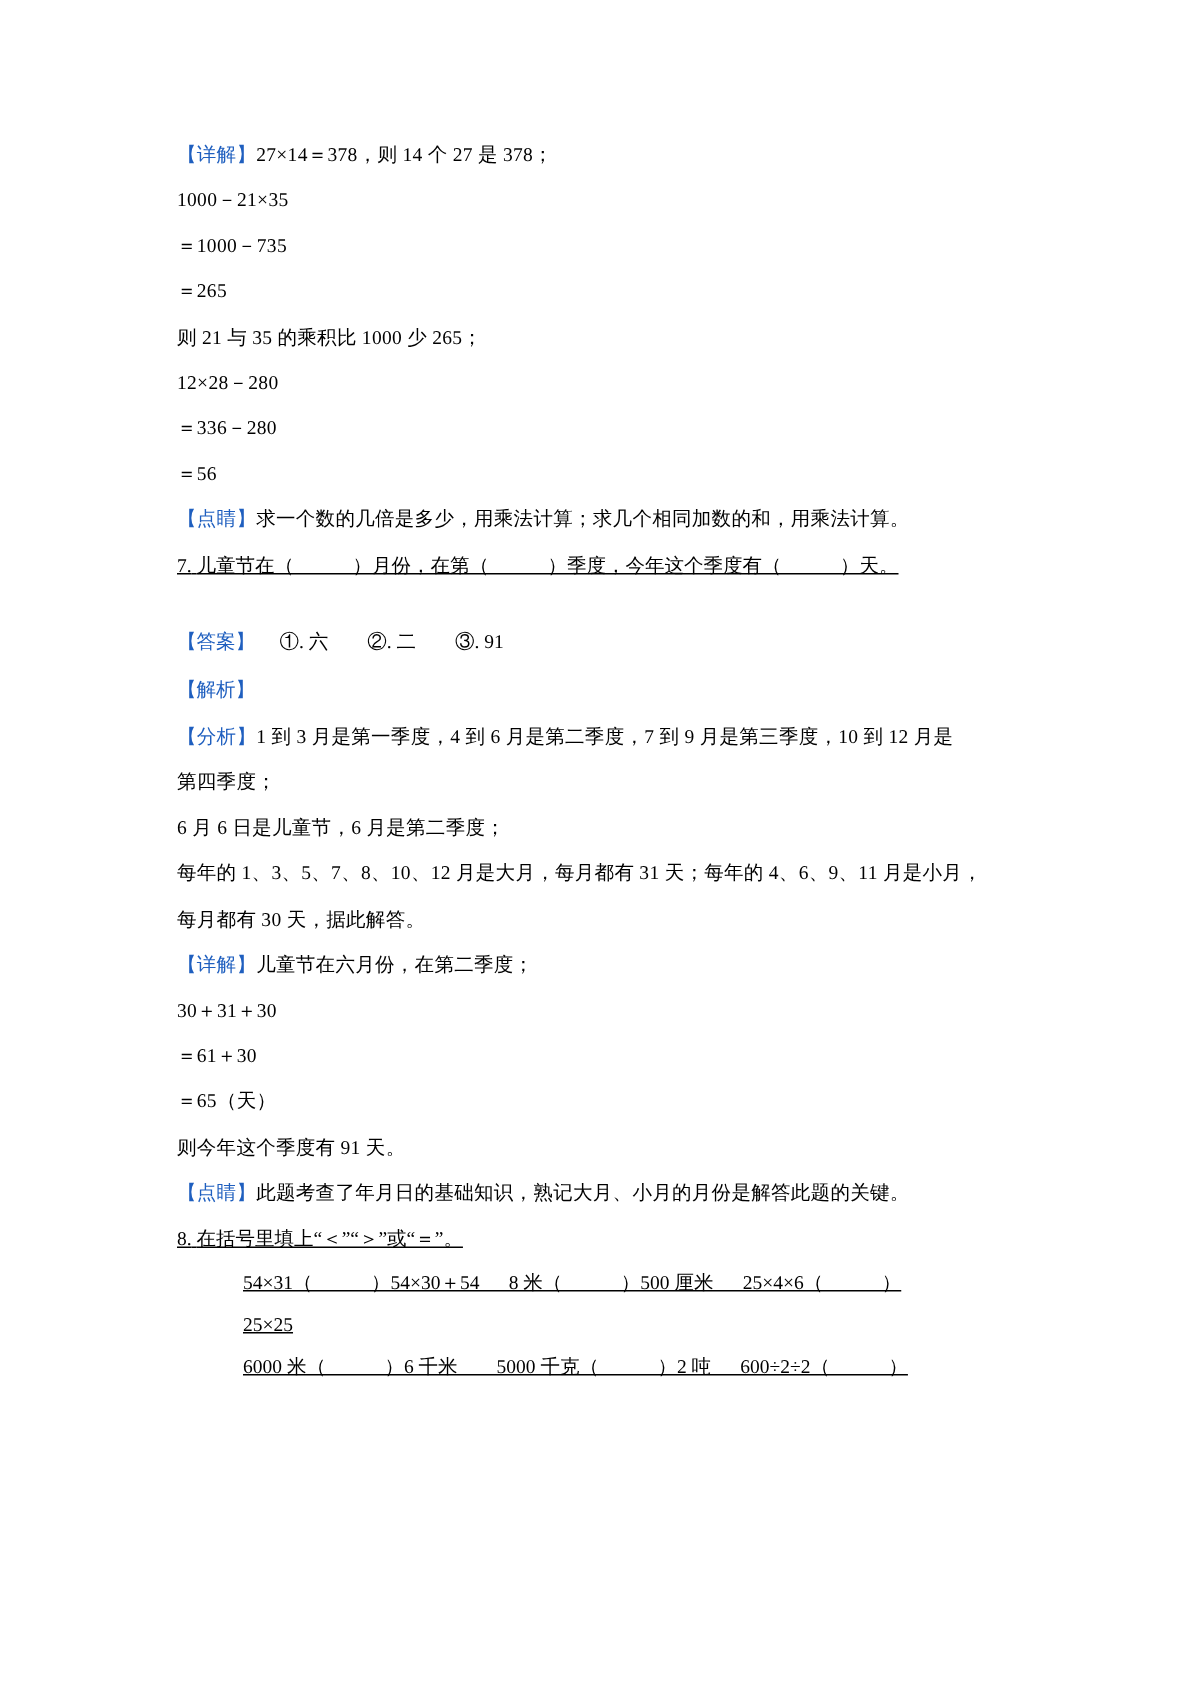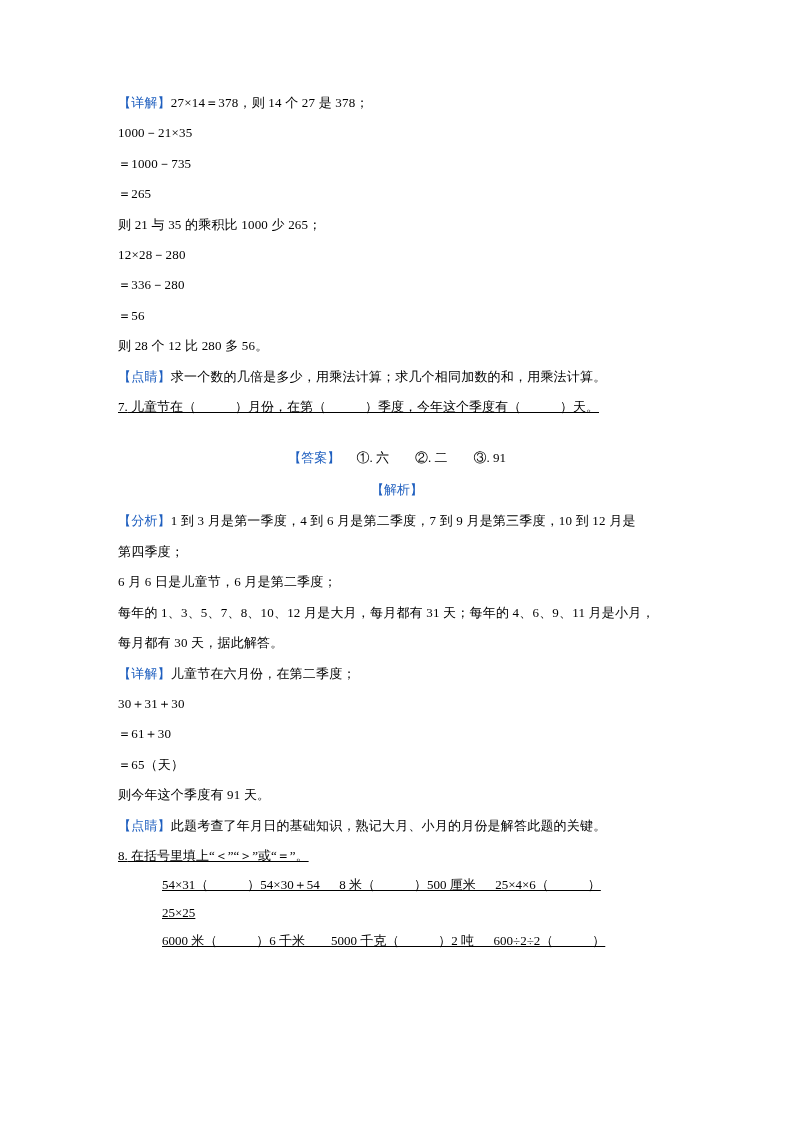--- a/index.html
+++ b/index.html
@@ -30,21 +30,20 @@
     letter-spacing: 0.2px;
   }
   .tag {
     color: #1f5fbf;
     font-family: "Liberation Serif", "DejaVu Serif", serif;
   }
   .answer-line {
     font-size: 13.0px;
     line-height: 32px;
     white-space: pre;
-    text-align: center;
   }
   .spacer-md { height: 20px; }
   .q-line {
     font-size: 13.0px;
     line-height: 30.4px;
     white-space: pre-wrap;
     text-decoration: underline;
   }
   .tight {
     line-height: 28px;
@@ -66,21 +65,20 @@
   <div class="line"><span>＝265</span></div>
 
   <div class="line"><span>则 21 与 35 的乘积比 1000 少 265；</span></div>
 
   <div class="line"><span>12×28－280</span></div>
 
   <div class="line"><span>＝336－280</span></div>
 
   <div class="line"><span>＝56</span></div>
 
-  <div class="line"><span>则 28 个 12 比 280 多 56。</span></div>
 
   <div class="line"><span class="tag">【点睛】</span><span>求一个数的几倍是多少，用乘法计算；求几个相同加数的和，用乘法计算。</span></div>
 
   <div class="q-line"><span>7.</span> <span>儿童节在（            ）月份，在第（            ）季度，今年这个季度有（            ）天。</span></div>
 
   <div class="spacer-md"></div>
 
   <div class="answer-line"><span class="tag">【答案】</span>     <span>①. 六        ②. 二        ③. 91</span></div>
 
   <div class="answer-line"><span class="tag">【解析】</span></div>

